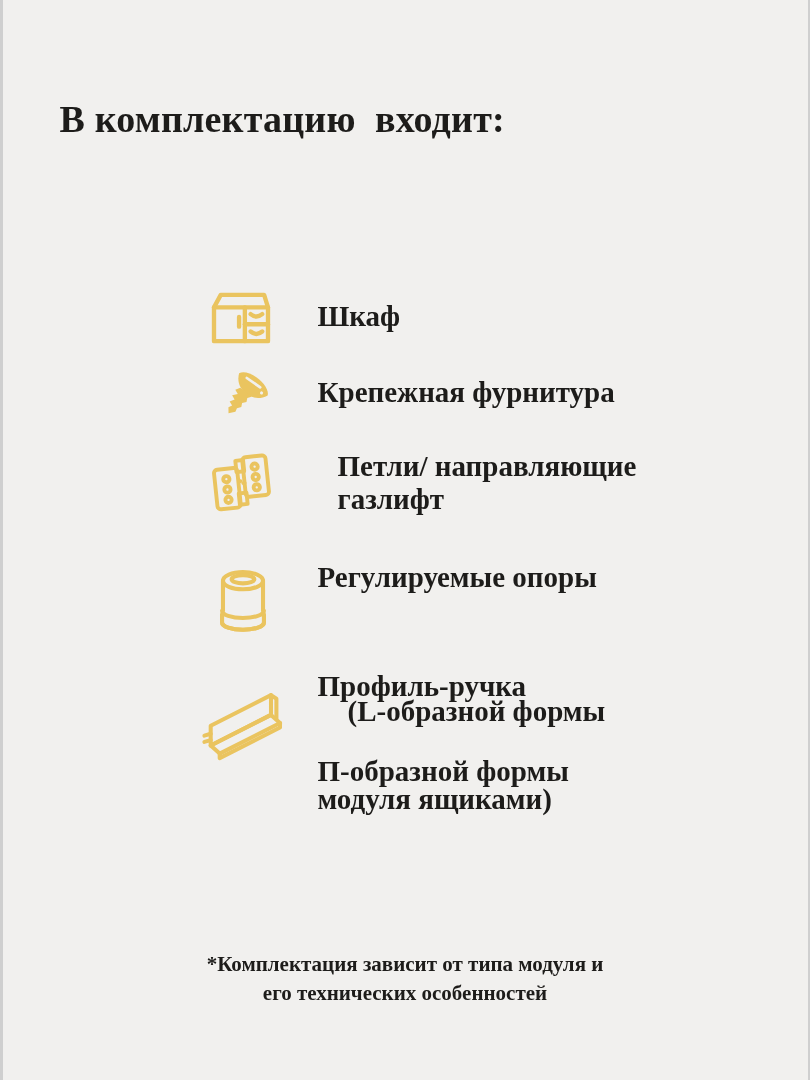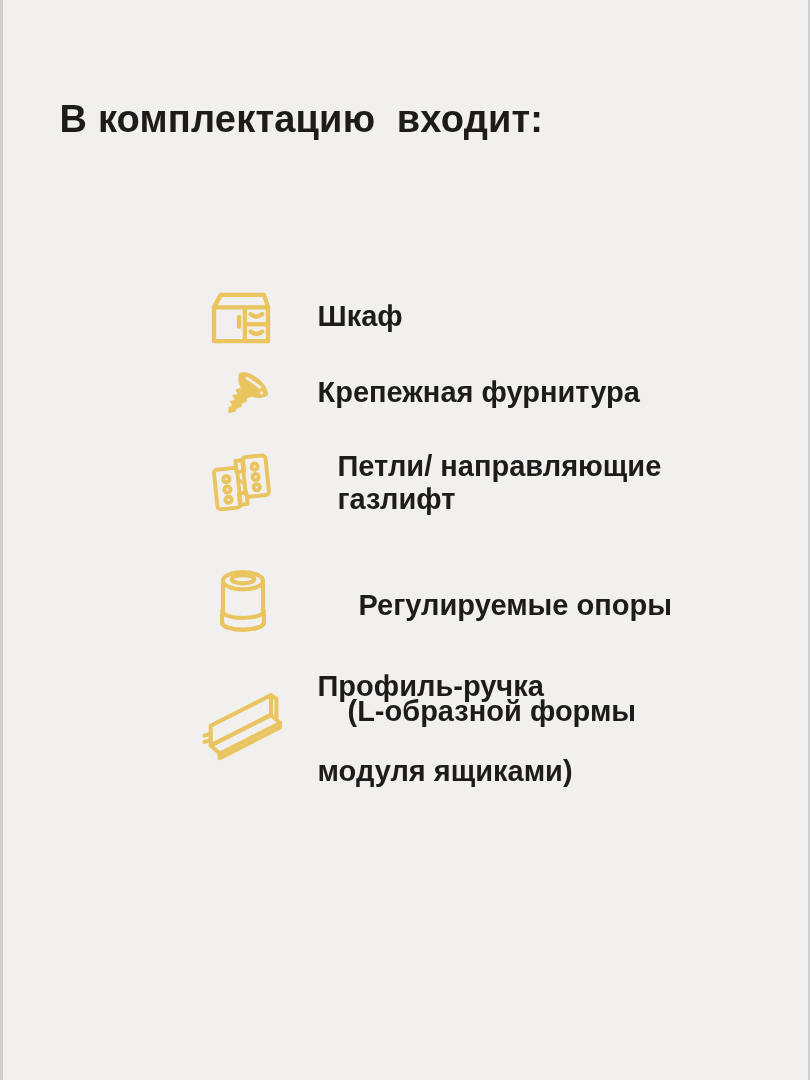--- a/index.html
+++ b/index.html
@@ -7,39 +7,39 @@
     --accent:#EAC45F;
     --text:#1D1C1A;
   }
   html,body{margin:0;padding:0;}
   body{background:#cfcfcf;}
   .page{
     position:relative;
     width:805px;height:1080px;
     margin:0 auto;
     background:var(--background);
-    font-family:Liberation Sans, sans-serif;
+    font-family:Liberation Serif, serif;
     color:var(--text);
     overflow:hidden;
   }
   .title{
     position:absolute;left:57px;top:96px;
     font-size:38px;line-height:46px;font-weight:700;
     letter-spacing:.2px;white-space:pre;
   }
   .icon{position:absolute;color:var(--accent);}
   .icon svg{display:block;width:100%;height:100%;}
   .item-text{
     position:absolute;left:315px;
     font-size:29px;line-height:34px;font-weight:700;
   }
   .t1{top:299px;}
   .t2{top:375px;}
   .t3{top:450px;line-height:33px;margin-left:20px;}
-  .t4{top:588px;margin-left:41px;}
+  .t4{top:560px;}
   .t5a{top:669px;}
   .t5b{top:697px;line-height:28px;margin-left:30px;}
   .t5c{top:757px;line-height:28px;}
   .footnote{
     position:absolute;left:0;right:0;top:950px;
     text-align:center;
     font-size:21px;line-height:29px;font-weight:700;
   }
   .ic-cabinet{left:206px;top:291px;width:64px;height:54px;}
   .ic-screw{left:211px;top:366px;width:62px;height:58px;}
@@ -125,19 +125,24 @@
         <path d="M90,43 L90,48 L23,82 L23,77"></path>
         <line x1="13" y1="55" x2="6" y2="57"></line>
         <line x1="13" y1="62" x2="6" y2="64"></line>
       </svg>
     </span>
     <div class="item-text t5a">Профиль-ручка</div>
     <div class="item-text t5b">
       <div>(L-образной формы</div>
     </div>
     <div class="item-text t5c">
+      <div>П-образной формы</div>
       <div>модуля ящиками)</div>
     </div>
 
   </div>
 
+  <div class="footnote">
+    <div>*Комплектация зависит от типа модуля и</div>
+    <div>его технических особенностей</div>
+  </div>
 
 </div>
 
 </body></html>

